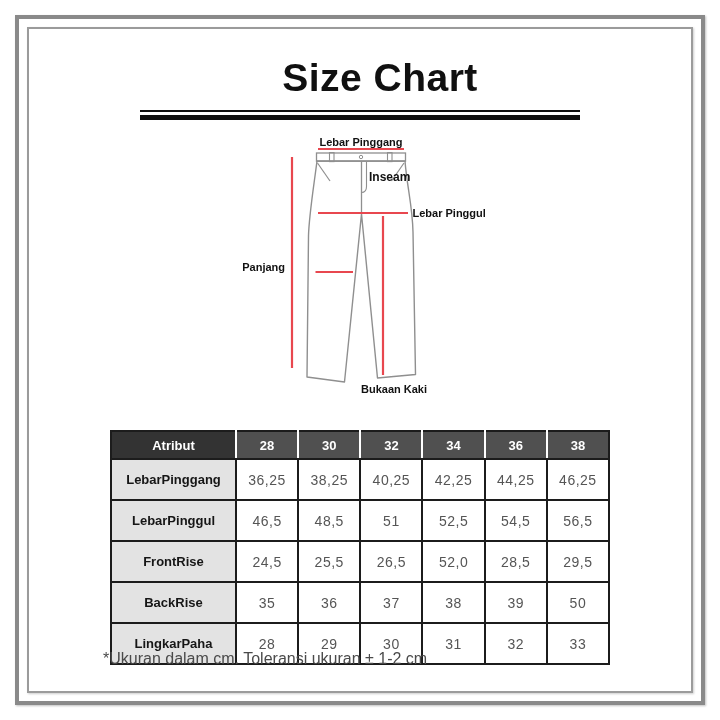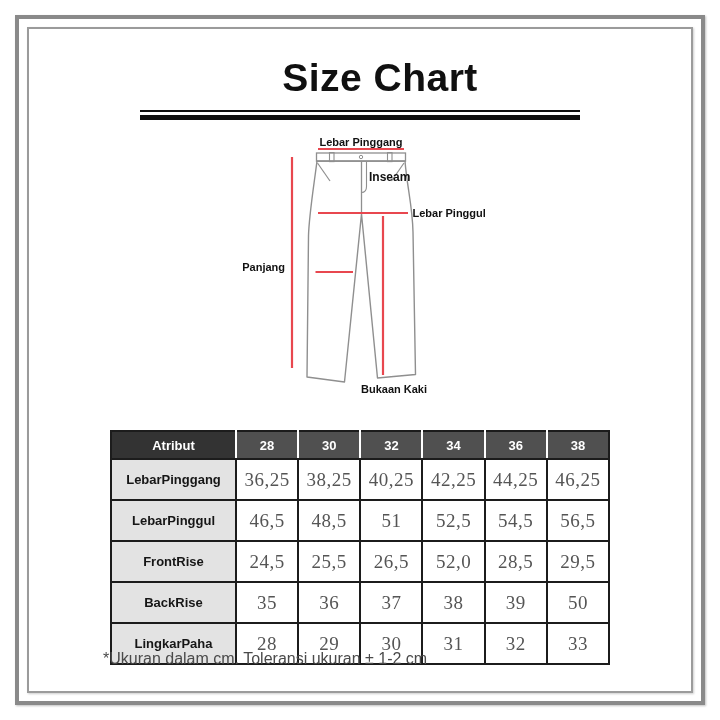--- a/index.html
+++ b/index.html
@@ -48,21 +48,21 @@
   }
   table.size-table th.attr{background:#333333;}
   table.size-table th:first-child{border-left-color:#1c1c1c;}
   table.size-table th:last-child{border-right-color:#1c1c1c;}
   table.size-table td{
     border:2px solid #1c1c1c;height:39px;
   }
   td.rowlabel{
     background:#e3e3e3;font-weight:700;font-size:13px;color:#161616;
   }
-  td.val{color:#555555;font-size:19px;letter-spacing:0.5px;font-family:Liberation Serif, serif;}
+  td.val{color:#555555;font-size:14px;letter-spacing:0.5px;}
   .footnote{
     position:absolute;left:103px;top:650px;
     font-size:16px;color:#4a4a4a;
   }
 </style>
 </head>
 <body>
 
 <div class="frame-outer"></div>
 <div class="frame-inner"></div>

